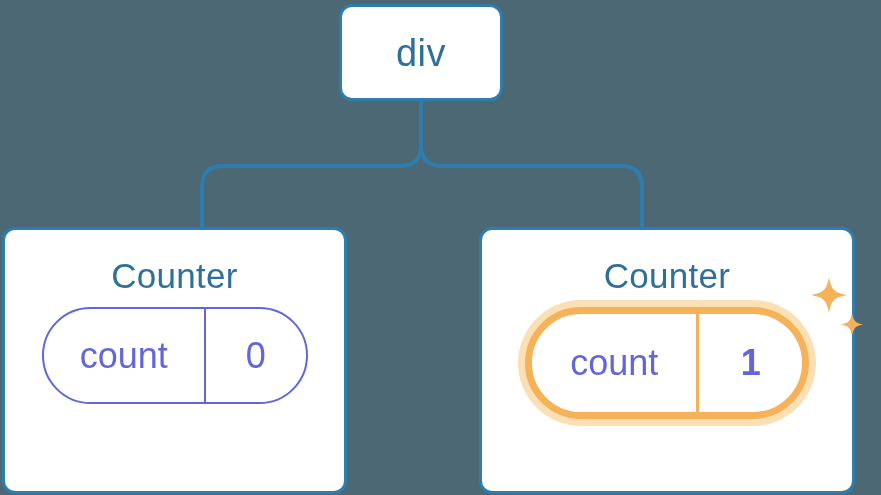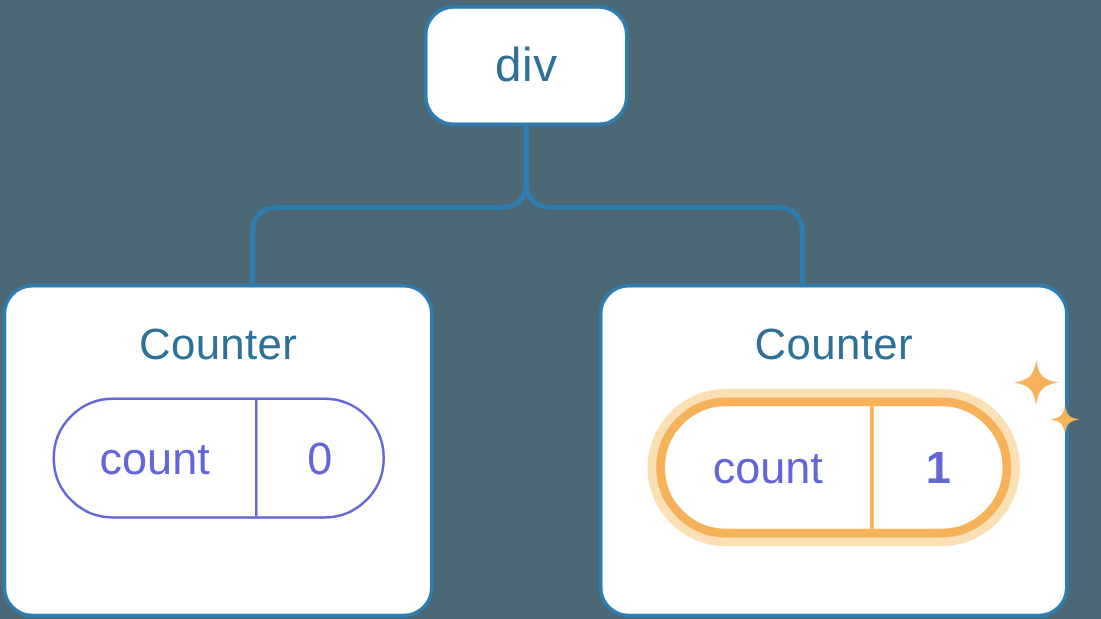--- a/index.html
+++ b/index.html
@@ -32,21 +32,21 @@
     width: 881px;
     height: 495px;
     pointer-events: none;
   }
 
   
   .node {
     position: absolute;
     background: #FFFFFF;
     border: 3px solid #2E7DAE;
-    border-radius: 24px;
+    border-radius: 13px;
     box-sizing: border-box;
   }
 
   .node-root {
     left: 339px;
     top: 4px;
     width: 164px;
     height: 97px;
     display: flex;
     align-items: center;
@@ -83,21 +83,21 @@
   .card-title {
     color: #2E7097;
     font-size: 35px;
     line-height: 1;
     letter-spacing: 0.3px;
   }
 
   
   .pill-wrap {
     position: relative;
-    margin-top: 25px;
+    margin-top: 14px;
     display: flex;
     align-items: flex-end;
     justify-content: center;
   }
 
   .pill {
     display: flex;
     align-items: stretch;
     border-radius: 999px;
     box-sizing: border-box;

